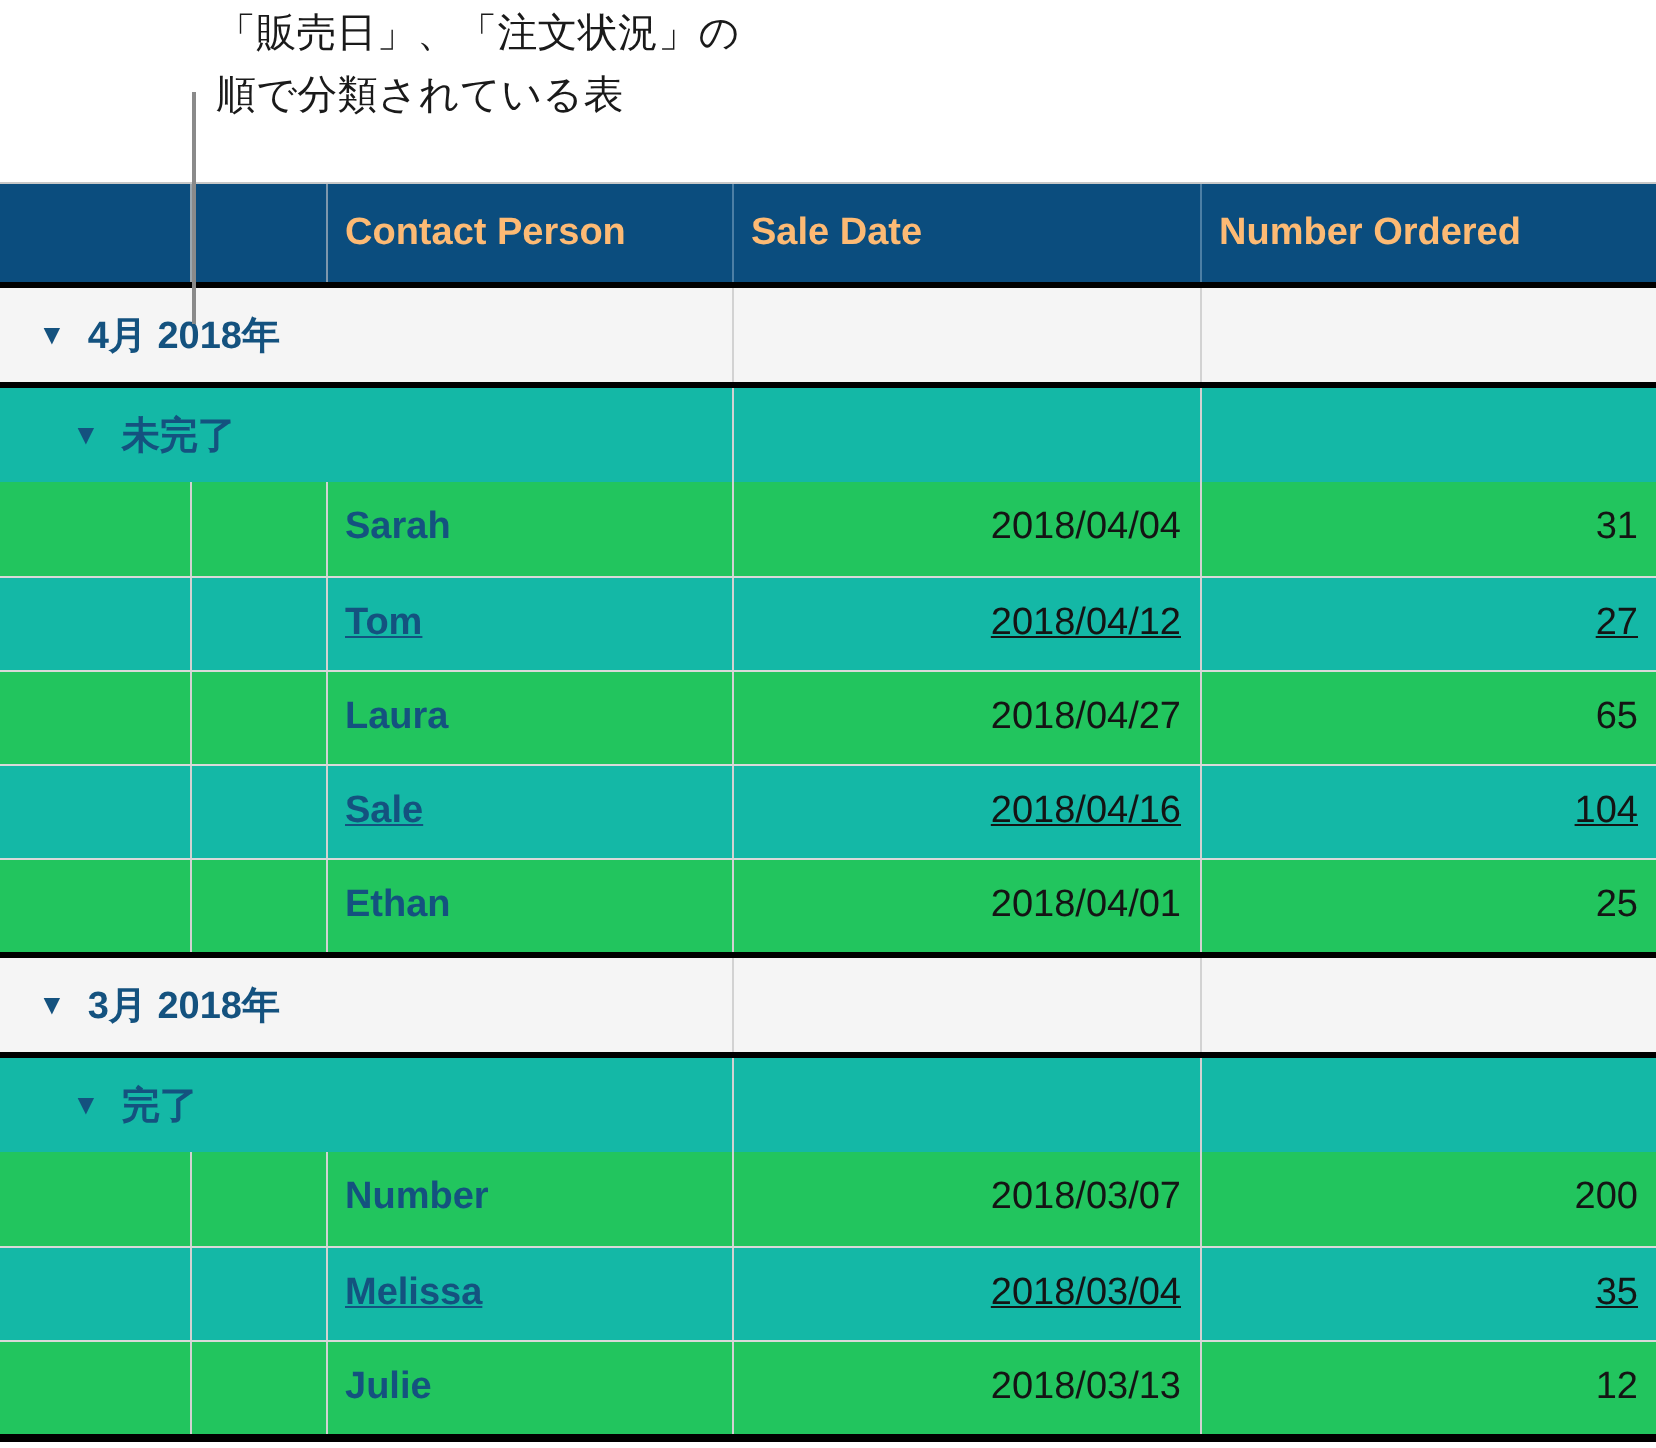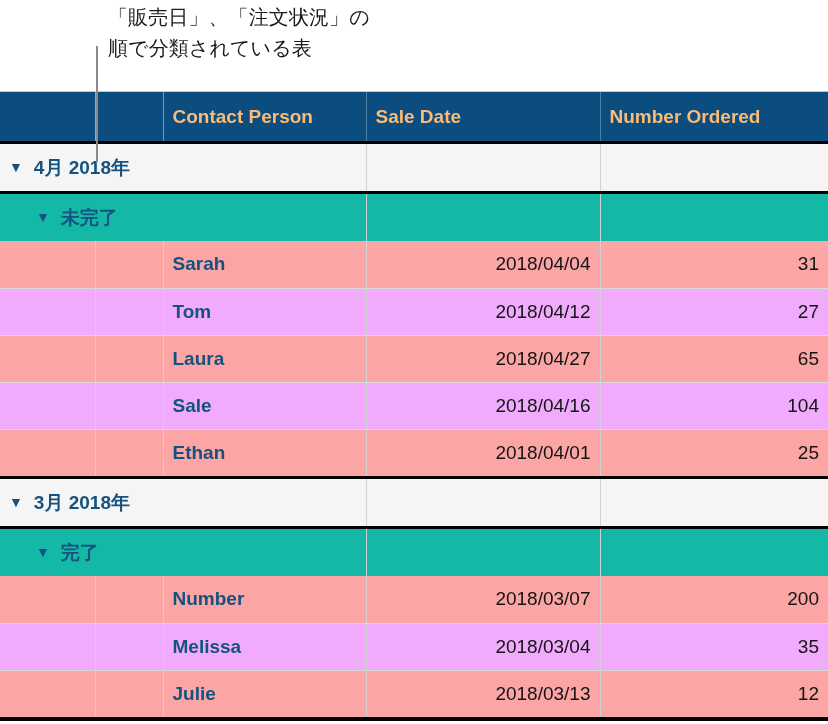--- a/index.html
+++ b/index.html
@@ -106,38 +106,38 @@
   tr.group td.last { border-right: none; }
   tr.group.lvl1 td { background: #f5f5f5; }
   tr.group.lvl2 td { background: #14b8a6; }
   tr.group td .tri {
     display: inline-block;
     font-size: 14px;
     line-height: 1;
     color: #14527f;
     vertical-align: 2px;
   }
-  tr.group.lvl1 td.label-cell { padding-left: 9px; }
+  tr.group.lvl1 td.label-cell { padding-left: 19px; }
   tr.group.lvl2 td.label-cell { padding-left: 36px; }
   tr.group td .glabel { margin-left: 11px; }
 
   
   tr.data td {
     height: 47px;
     vertical-align: middle;
     font-size: 19px;
     padding: 0;
     border-right: 1px solid #d2d2d2;
     border-bottom: 1px solid #d9d9d9;
     box-sizing: border-box;
     white-space: nowrap;
   }
   tr.data td.last { border-right: none; }
-  tr.data.odd  td { background: #fca5a5; }
-  tr.data.even td { background: #f0abfc; }
+  tr.data.odd  td { background: #22c55e; }
+  tr.data.even td { background: #14b8a6; text-decoration: underline; }
   tr.data td.name {
     color: #14527f;
     font-weight: bold;
     padding-left: 9px;
     text-align: left;
   }
   tr.data td.date {
     color: #141414;
     text-align: right;
     padding-right: 9px;

